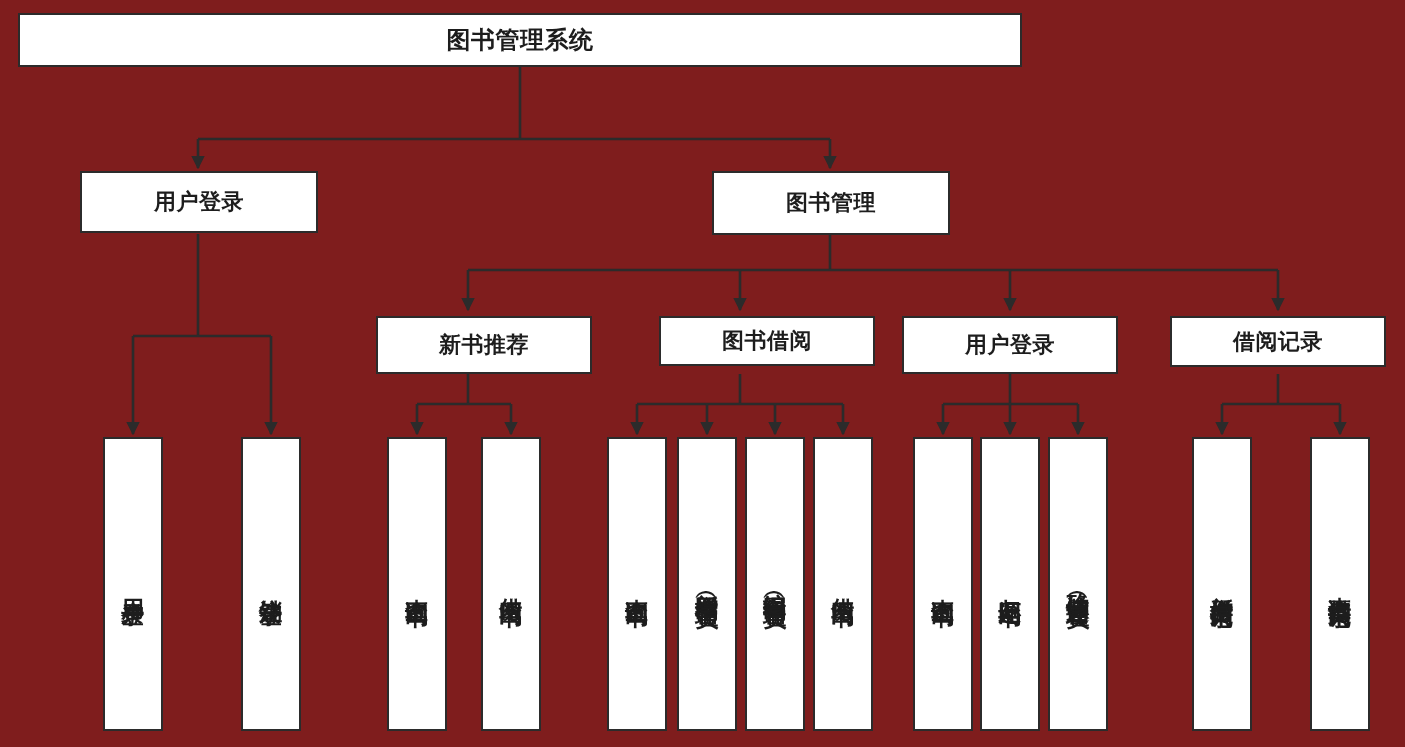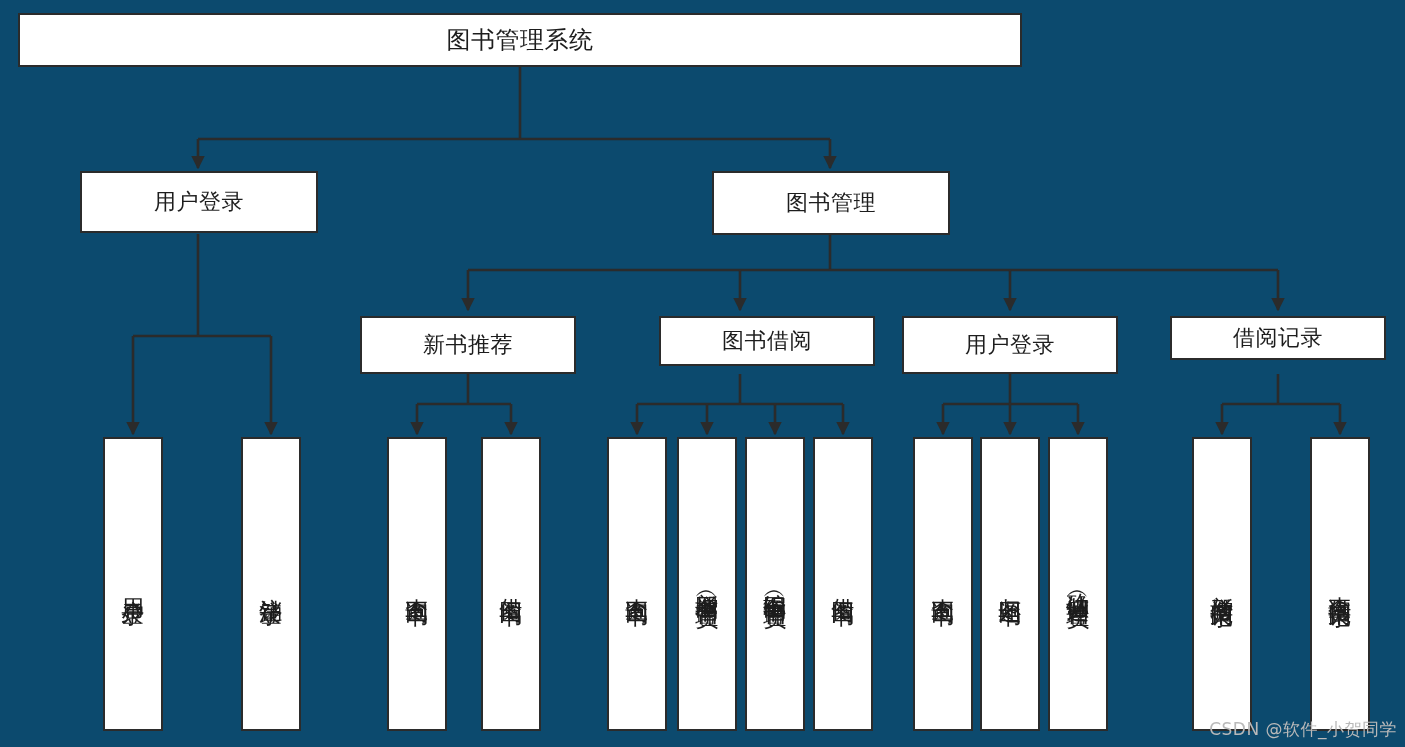--- a/index.html
+++ b/index.html
@@ -8,22 +8,23 @@
     padding: 0;
     background: #ffffff;
   }
   body {
     font-family: "DejaVu Sans", "Liberation Sans", sans-serif;
   }
   #canvas {
     position: relative;
     width: 1405px;
     height: 747px;
-    background: #0c4a6e;
+    background: #7f1d1d;
     overflow: hidden;
+    font-weight: bold;
   }
   #wires {
     position: absolute;
     left: 0;
     top: 0;
     width: 1405px;
     height: 747px;
     pointer-events: none;
   }
   .node {
@@ -134,30 +135,30 @@
     <span class="label">图书管理系统</span>
   </div>
 
   <div class="node mid" style="left:80px; top:171px; width:238px; height:62px;">
     <span class="label">用户登录</span>
   </div>
   <div class="node mid" style="left:712px; top:171px; width:238px; height:64px;">
     <span class="label">图书管理</span>
   </div>
 
-  <div class="node mid" style="left:360px; top:316px; width:216px; height:58px;">
+  <div class="node mid" style="left:376px; top:316px; width:216px; height:58px;">
     <span class="label">新书推荐</span>
   </div>
   <div class="node mid" style="left:632px; top:316px; width:216px; height:50px;margin-left:27px;">
     <span class="label">图书借阅</span>
   </div>
   <div class="node mid" style="left:902px; top:316px; width:216px; height:58px;">
     <span class="label">用户登录</span>
   </div>
-  <div class="node mid" style="left:1170px; top:316px; width:216px; height:44px;">
+  <div class="node mid" style="left:1170px; top:316px; width:216px; height:51px;">
     <span class="label">借阅记录</span>
   </div>
 
   <div class="node leaf" style="left:103px; top:437px; width:60px; height:294px;">
     <span class="label">用户登录</span>
   </div>
   <div class="node leaf" style="left:241px; top:437px; width:60px; height:294px;">
     <span class="label">注销登录</span>
   </div>
 
@@ -191,15 +192,14 @@
     <span class="label">确认归还（管理员）</span>
   </div>
 
   <div class="node leaf" style="left:1192px; top:437px; width:60px; height:294px;">
     <span class="label">新增借阅记录</span>
   </div>
   <div class="node leaf" style="left:1310px; top:437px; width:60px; height:294px;">
     <span class="label">查询借阅记录</span>
   </div>
 
-  <div id="watermark">CSDN @软件_小贺同学</div>
 
 </div>
 
 </body></html>

